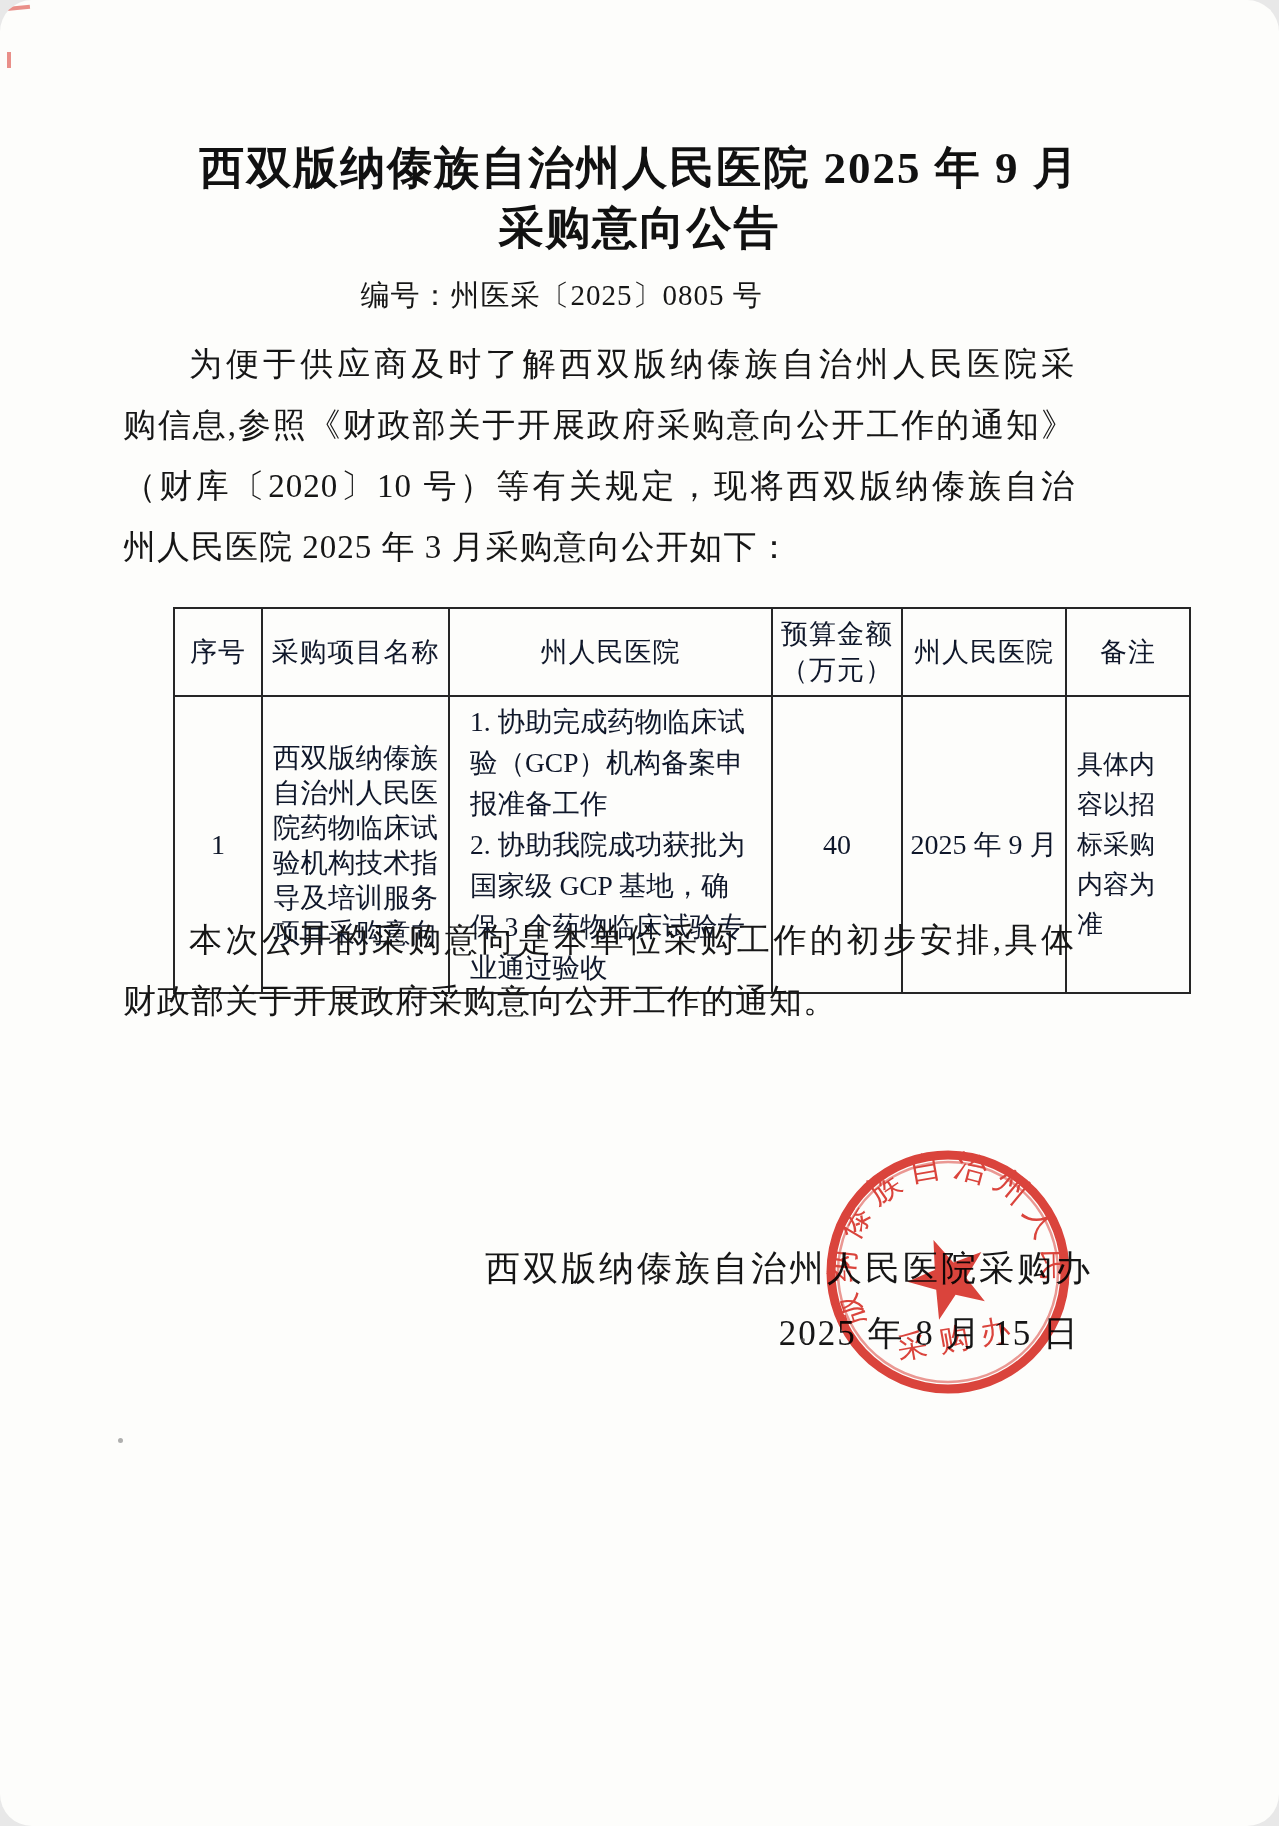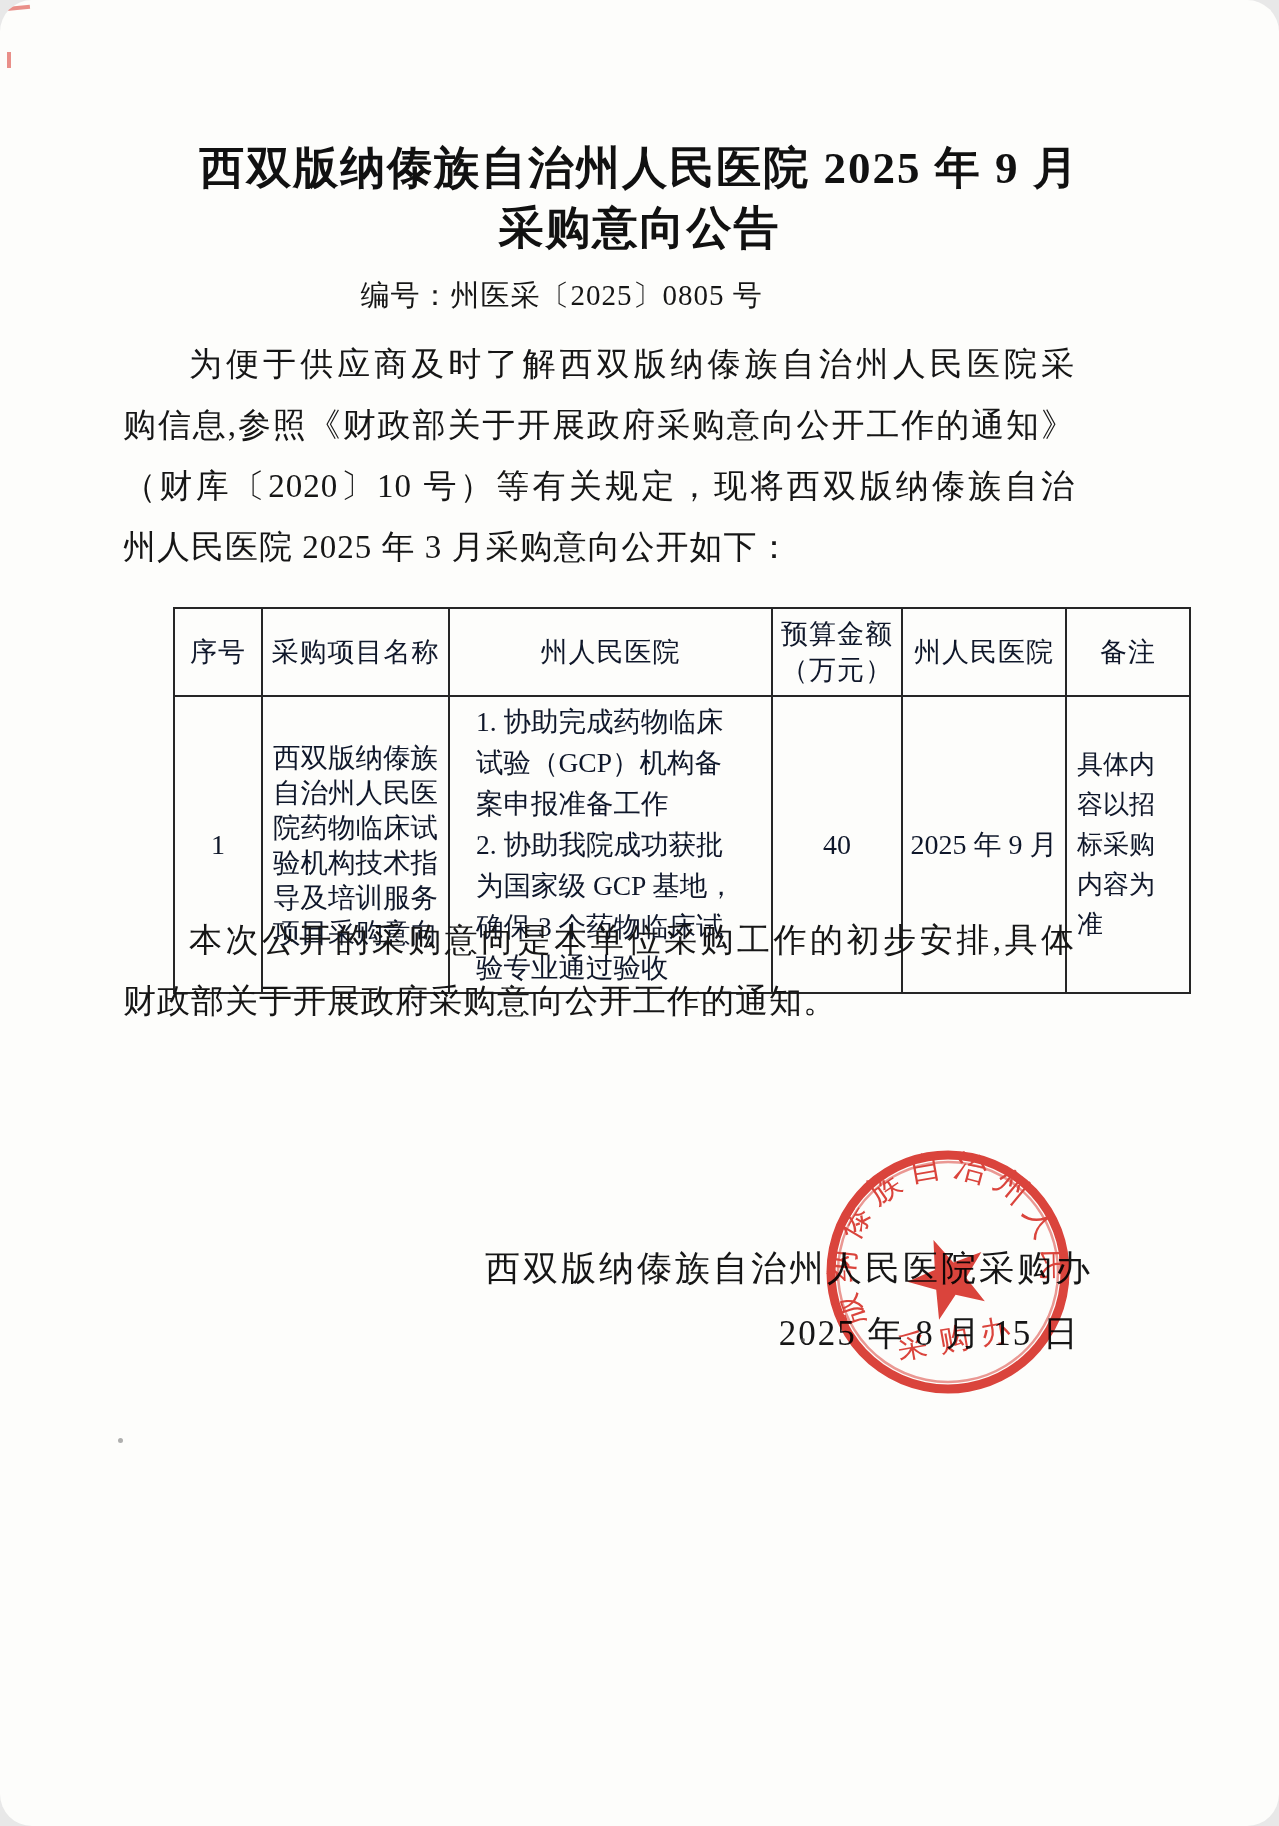--- a/index.html
+++ b/index.html
@@ -29,21 +29,21 @@
   
   table.ptable{position:absolute;top:607px;left:133px;width:1016px;
          border-collapse:collapse;table-layout:fixed;
          font-size:28px;color:#0f172a;margin-left:40px;}
   .ptable th,.ptable td{border:2px solid #262626;vertical-align:middle;padding:0;}
   .ptable tr.hdr{height:88px;}
   .ptable tr.body-row{height:212px;}
   .ptable th{font-weight:normal;text-align:center;font-size:27px;letter-spacing:1px;}
   td.c{text-align:center;}
   td.name-cell{padding:18px 10px;font-size:27.5px;line-height:35px;text-align:justify;font-family:Liberation Serif, serif;}
-  td.demand-cell{padding:4px 26px;font-size:27.5px;line-height:41px;text-align:left;}
+  td.demand-cell{padding:4px 20px;font-size:27.5px;line-height:41px;text-align:left;}
   td.note-cell{padding:0 10px;font-size:26px;line-height:40px;text-align:left;}
   
   .sig{position:absolute;top:1236px;right:186px;text-align:right;
        font-size:35px;line-height:65px;letter-spacing:3px;}
   .sig .date{padding-right:13px;letter-spacing:2px;}
   
   .stamp{position:absolute;left:817px;top:1141px;width:262px;height:262px;
          mix-blend-mode:multiply;opacity:.92;transform:rotate(-10deg);}
   .stamp text{font-family:"Liberation Serif","DejaVu Serif",serif;}
   

